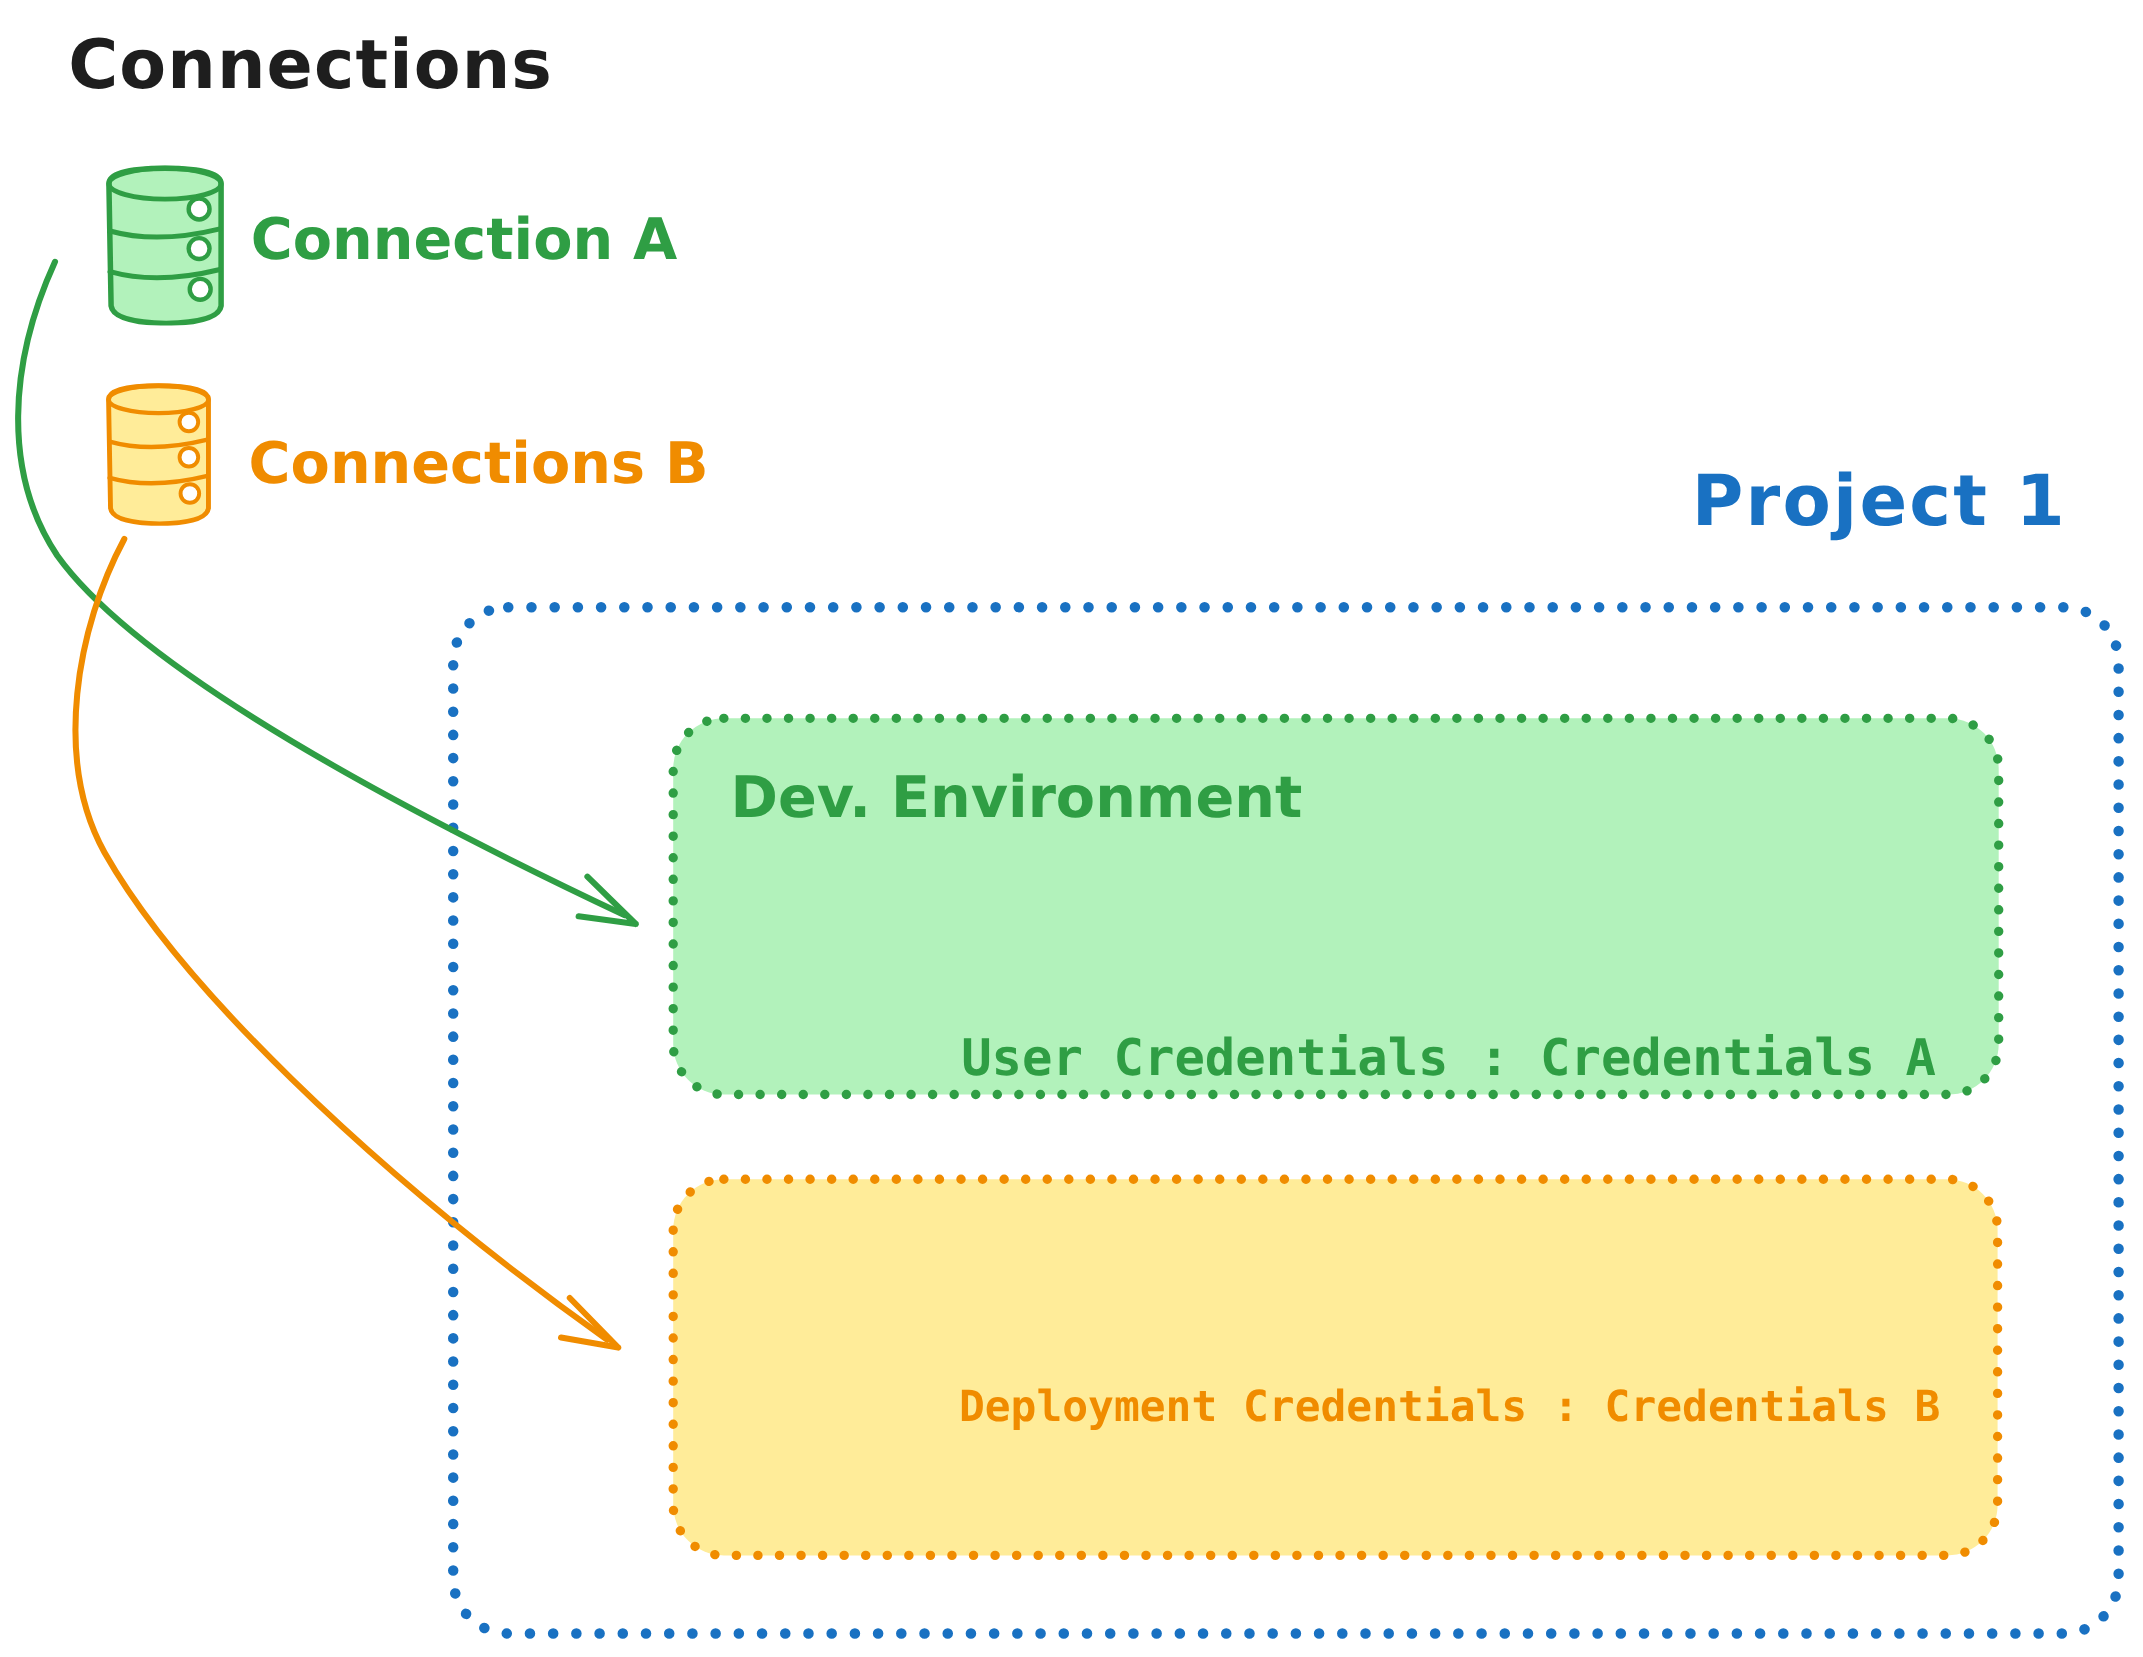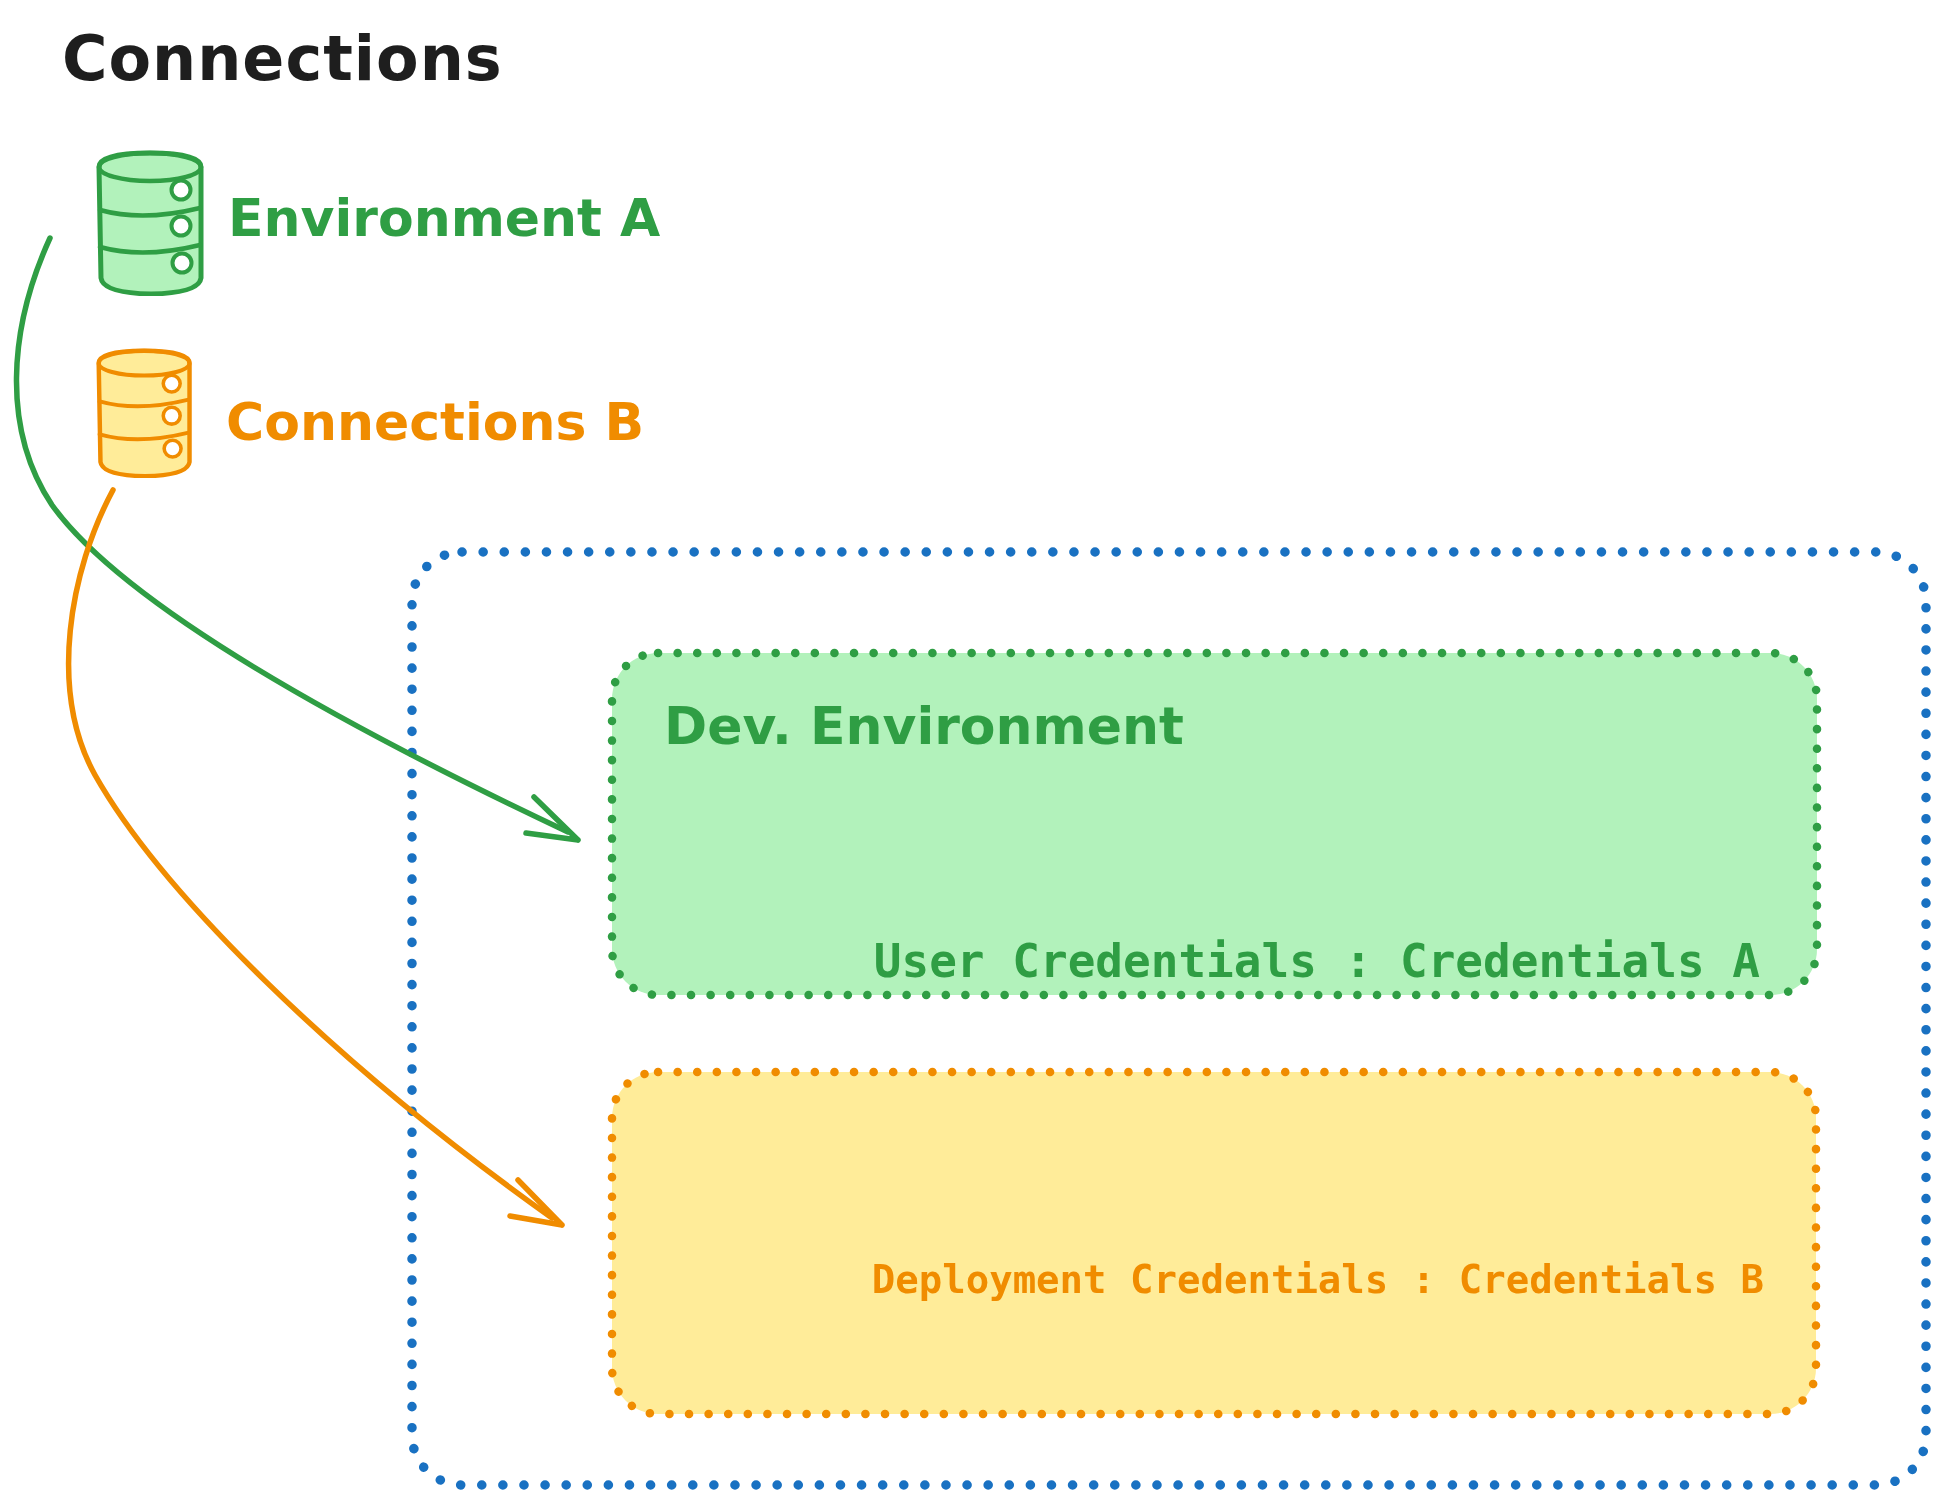--- a/index.html
+++ b/index.html
@@ -85,24 +85,25 @@
       <path d="M562 1225 L518 1180 M562 1225 L510 1216"></path>
     </g>
 
     <use href="#db-cyl" x="93" y="150" width="116" height="146" style="color:#2f9e44; --fill:#b2f2bb;"></use>
 
     <use href="#db-cyl" x="91" y="348" width="108" height="130" style="color:#f08c00; --fill:#ffec99;"></use>
   </svg>
 
   <div class="label t-connections">Connections</div>
 
-  <div class="label t-conn-a">Environment A</div>
+  <div class="label t-conn-a">Connection A</div>
 
   <div class="label t-conn-b">Connections B</div>
 
+  <div class="label t-project">Project 1</div>
 
   <div class="label t-dev-title">Dev. Environment</div>
 
   <div class="label t-dev-cred">User Credentials : Credentials A</div>
 
 
   <div class="label t-prod-cred">Deployment Credentials : Credentials B</div>
 
 </div>
 

